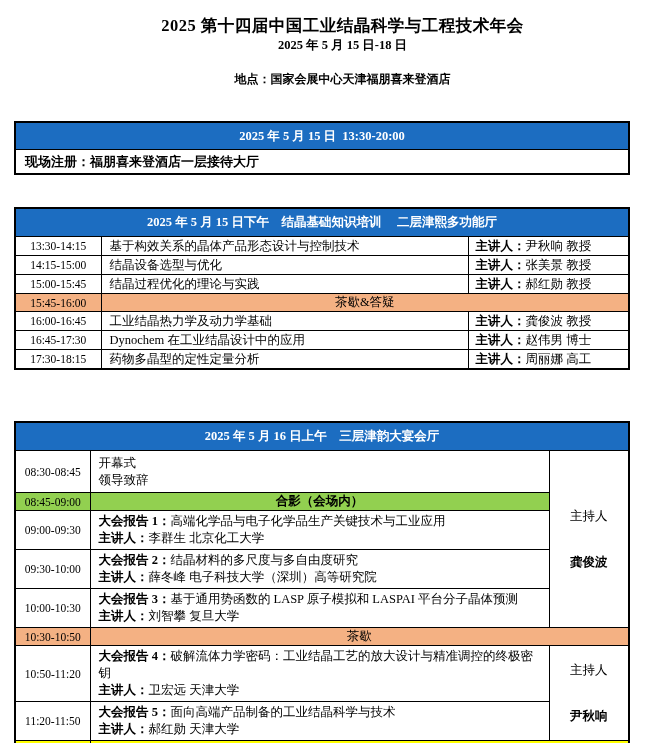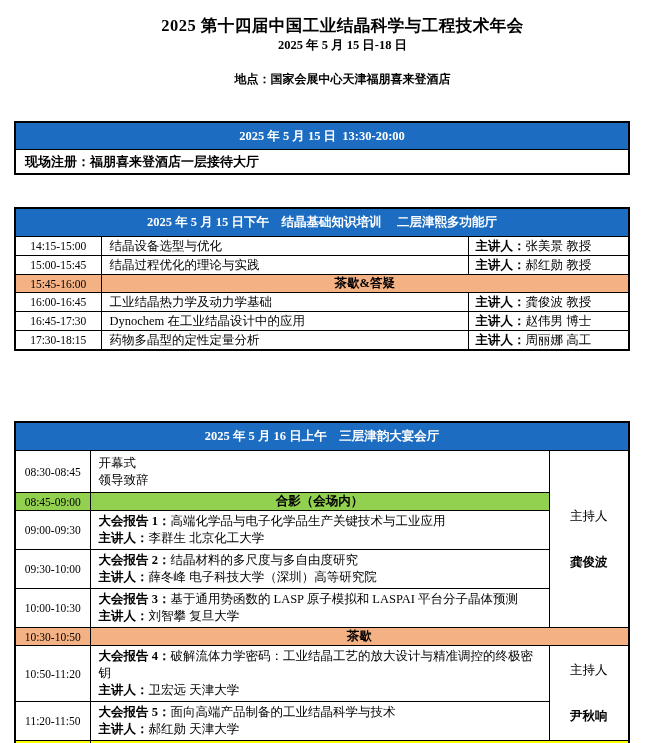--- a/index.html
+++ b/index.html
@@ -35,21 +35,21 @@
     height:27px;white-space:pre-wrap;font-size:12.5px;
   }
   #t1 tr.banner td{height:26px;}
   #t1 td.note{height:23px;padding-left:9px;font-size:13px;}
 
   td.time{text-align:center;font-size:11.5px;white-space:nowrap;}
   td.topic{padding-left:8px;}
   td.speaker{padding-left:7px;}
   #t2 tr.session td{height:18px;}
   tr.tea td{background:var(--tea-orange,#f4b183);}
-  tr.tea td.span{text-align:center;font-weight:bold;margin-top:47px;}
+  tr.tea td.span{text-align:center;font-weight:normal;margin-top:47px;}
   #t2 tr.tea td{height:15px;}
   tr.meal td{background:var(--meal-yellow,#ffff00);}
   tr.meal td.span{text-align:center;font-weight:bold;white-space:pre-wrap;}
   #t2 tr.meal td{height:19px;}
 
   td.content{padding:2px 8px;vertical-align:middle;}
   .line{line-height:17px;}
   #t3 tr.opening td{height:37px;}
   #t3 tr.photo td{height:13px;background:var(--photo-green,#92d050);}
   #t3 tr.photo td.span{text-align:center;font-weight:bold;}
@@ -86,20 +86,25 @@
   <colgroup>
       <col style="width:86px">
       <col style="width:367px">
       <col style="width:161px">
     </colgroup>
   <tbody>
     <tr class="banner">
       <td colspan="3">2025 年 5 月 15 日下午    结晶基础知识培训     二层津熙多功能厅</td>
     </tr>
     <tr class="session">
+      <td class="time">13:30-14:15</td>
+      <td class="topic">基于构效关系的晶体产品形态设计与控制技术</td>
+      <td class="speaker"><span class="b">主讲人：</span><span>尹秋响  教授</span></td>
+    </tr>
+    <tr class="session">
       <td class="time">14:15-15:00</td>
       <td class="topic">结晶设备选型与优化</td>
       <td class="speaker"><span class="b">主讲人：</span><span>张美景  教授</span></td>
     </tr>
     <tr class="session">
       <td class="time">15:00-15:45</td>
       <td class="topic">结晶过程优化的理论与实践</td>
       <td class="speaker"><span class="b">主讲人：</span><span>郝红勋  教授</span></td>
     </tr>
     <tr class="tea">

